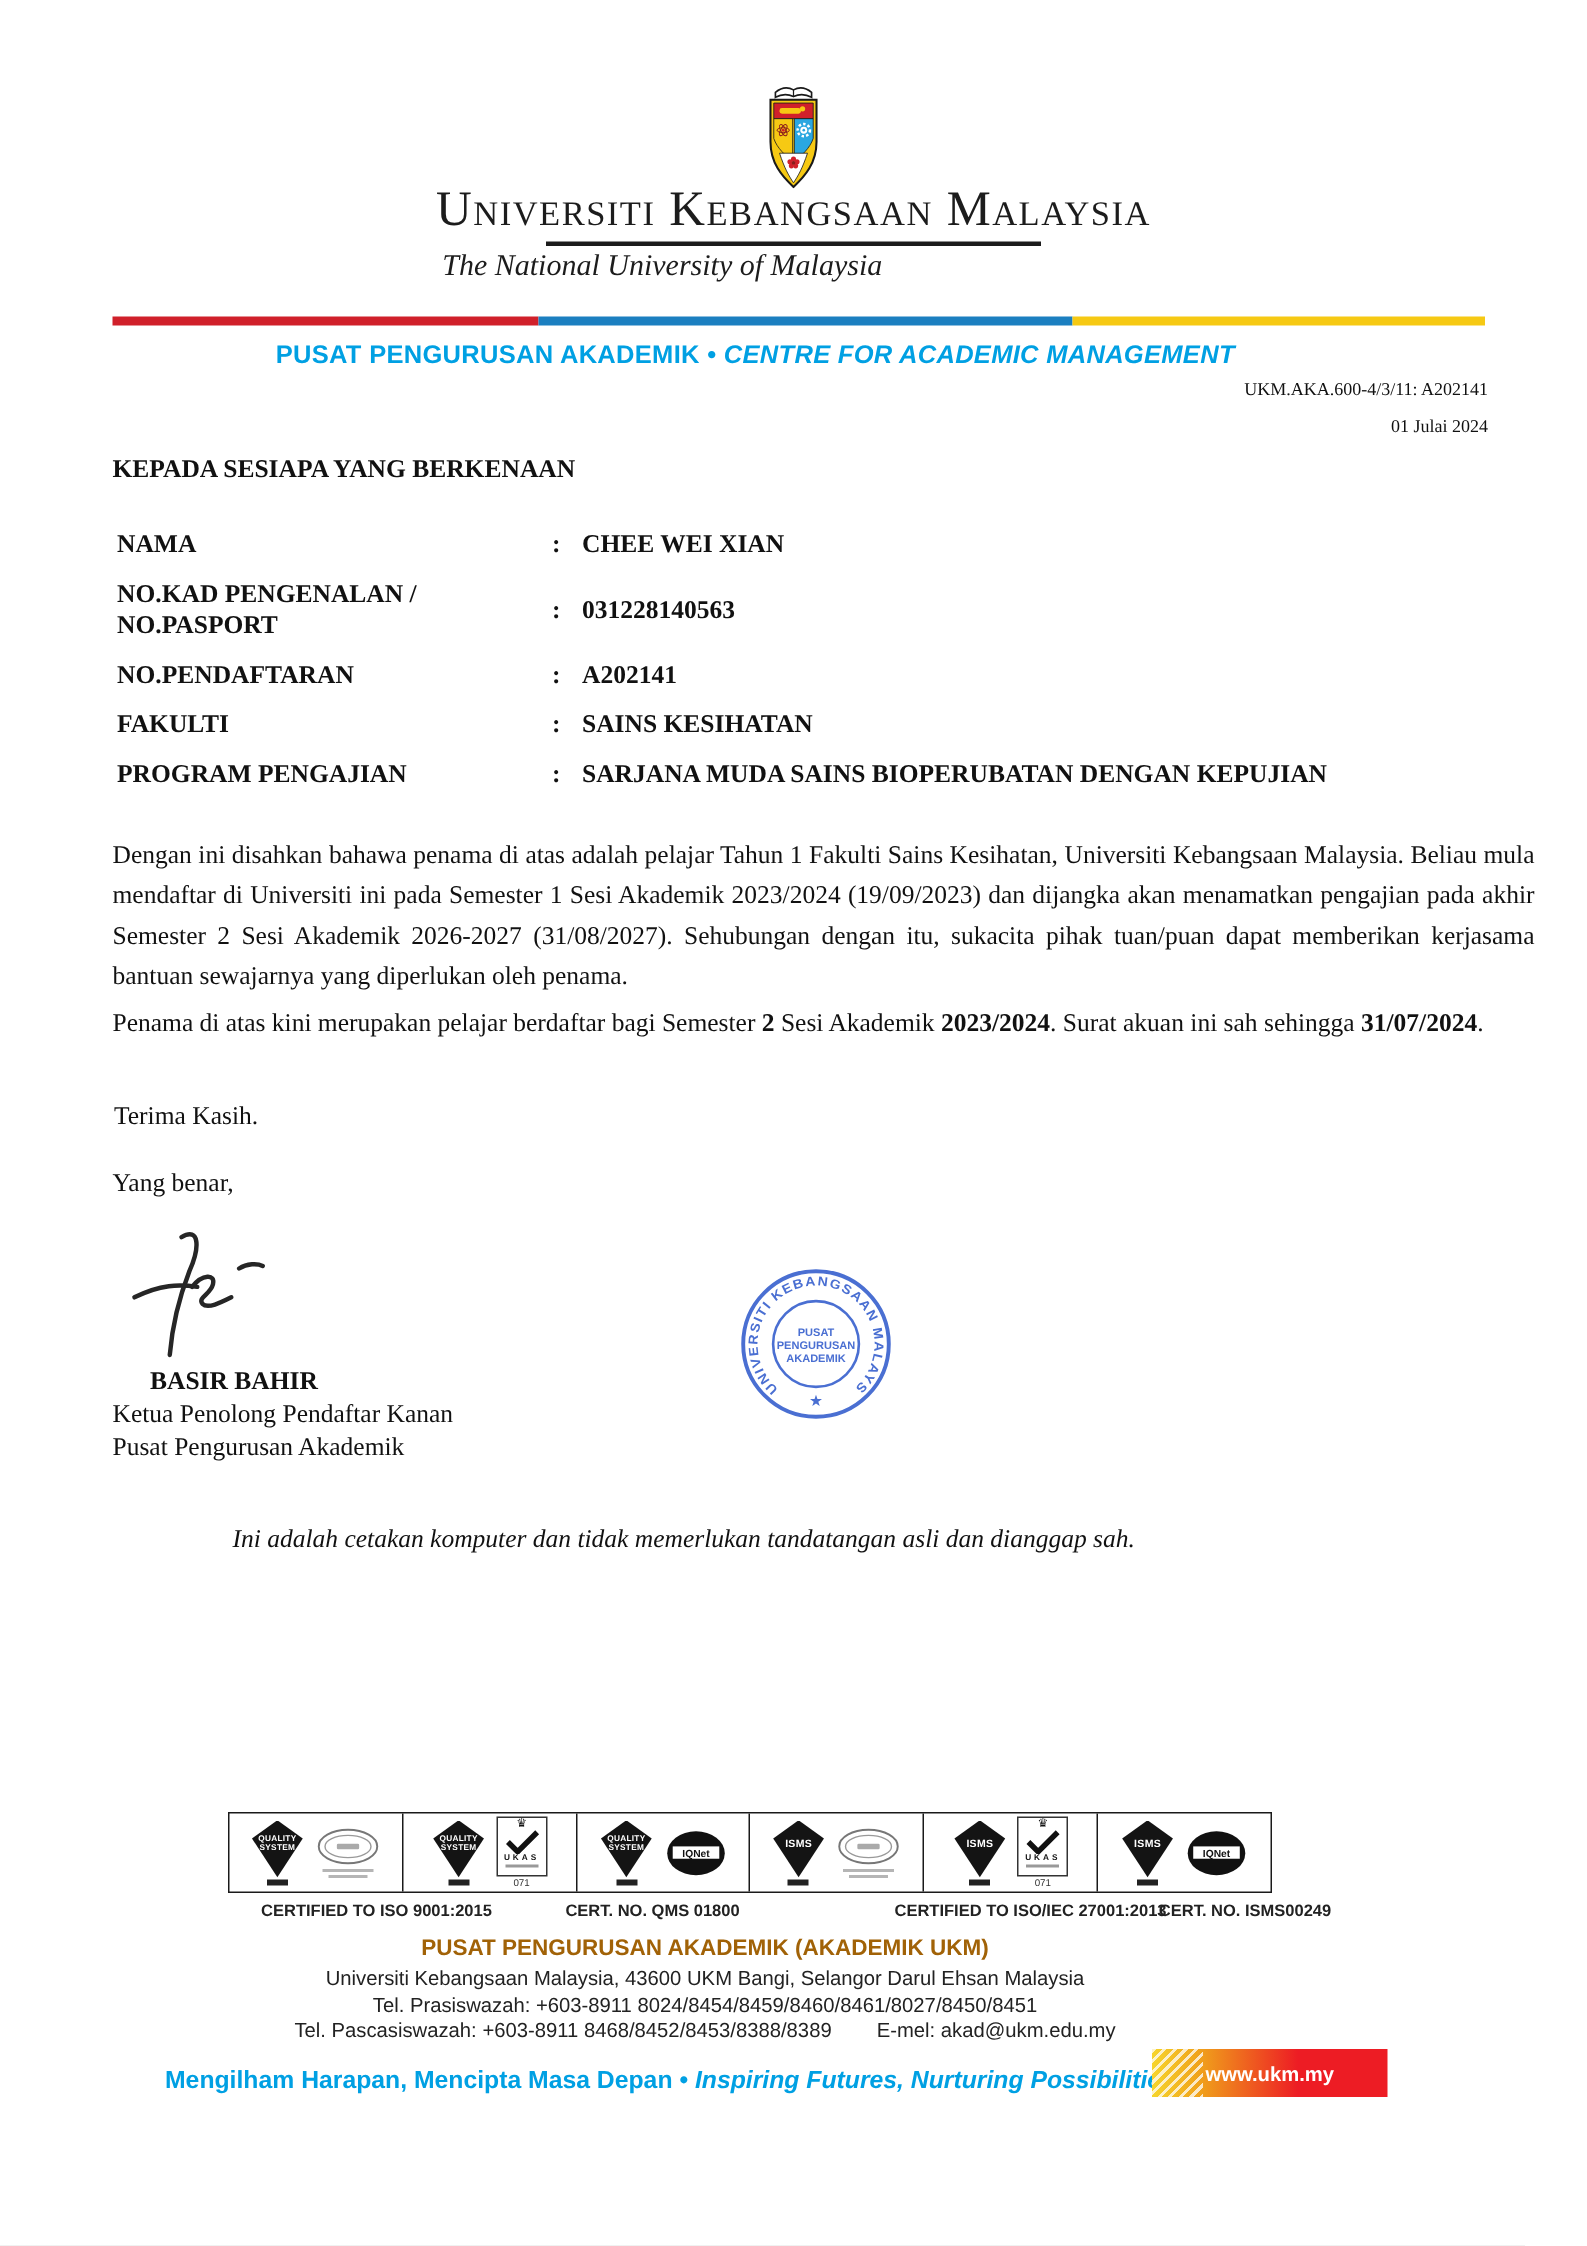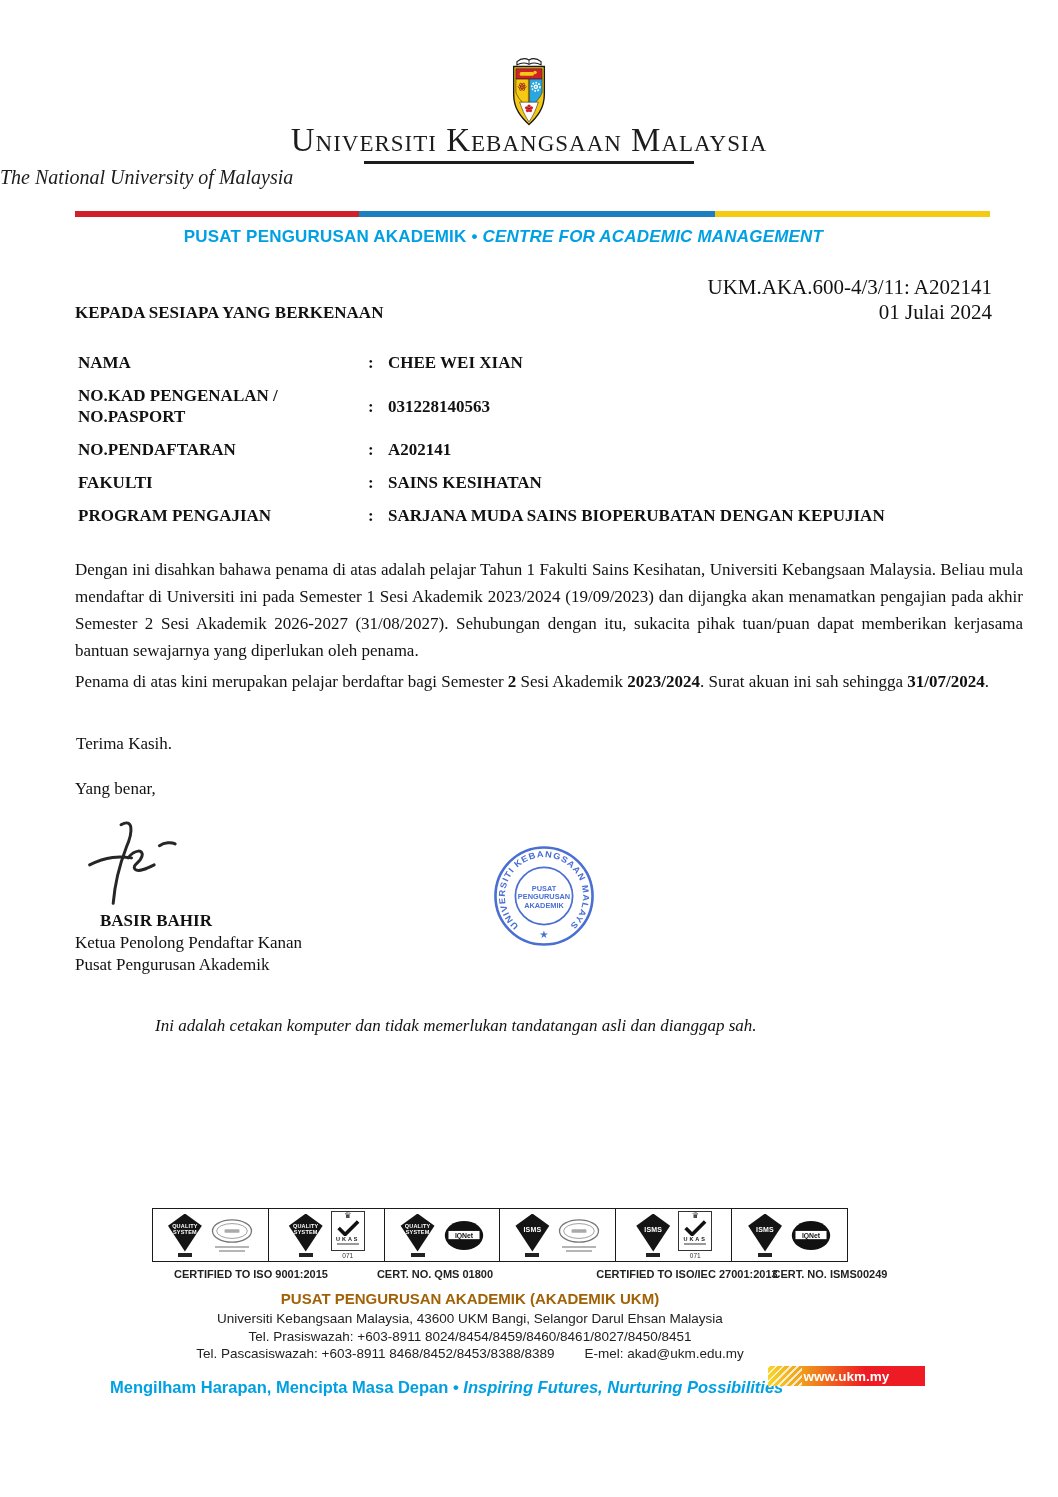--- a/index.html
+++ b/index.html
@@ -12,34 +12,34 @@
 
   
   .crest{left:497px; top:55px; width:64px; height:74px;}
   .wordmark{
     left:0; top:122px; width:1058px; text-align:center;
     font-variant:small-caps; font-size:33px; letter-spacing:1px; color:#1c1c1c;
     line-height:36px;
   }
   .wordmark-rule{left:364px; top:161px; width:330px; height:3px; background:#1c1c1c;}
   .uni-subtitle{
-    left:0; top:164px; width:883px; 
+    left:0; top:164px; width:883px; text-align:center;
     font-style:italic; font-size:20px; color:#1c1c1c; line-height:26px;
   }
   .tri-rule{left:75px; top:211px; width:915px; height:6px; display:flex;}
   .tri-rule .seg-red{width:31%; background:#d0202a;}
   .tri-rule .seg-blue{width:39%; background:#1b7fc0;}
   .tri-rule .seg-yellow{width:30%; background:#f6c913;}
   .dept-line{
     left:0; top:227px; width:1007px; text-align:center;
     font-family:"Liberation Sans", sans-serif; font-weight:bold; font-size:17px;
     color:#00a0e3; letter-spacing:.2px;
   }
   .dept-line .en{font-style:italic;}
-  .ref-block{right:66px; top:247px; text-align:right; font-size:21px; line-height:25px;margin-top:28px;}
+  .ref-block{right:66px; top:247px; text-align:right; font-size:12px; line-height:25px;}
 
   
   .salutation{left:75px; top:303px; font-weight:bold; font-size:17px;}
   .info-table{
     left:78px; top:352px; width:940px;
     display:grid; grid-template-columns:290px 20px auto;
     row-gap:12px; align-items:center;
     font-weight:bold; font-size:17px; line-height:21px;
   }
   .info-table .lbl{white-space:pre-line;}
@@ -103,21 +103,21 @@
   .footer-text .dept{font-weight:bold; font-size:15px; margin-bottom:3px; color:#a16207;}
   .footer-text .line{font-size:13.5px; line-height:17.5px;}
   .footer-text .gap{display:inline-block; width:30px;}
   .tagline{
     left:110px; top:1378px;
     font-family:"Liberation Sans", sans-serif; font-weight:bold; font-size:16.5px;
     color:#00a0e3; white-space:nowrap;
   }
   .tagline .en{font-style:italic;}
   .url-banner{
-    left:768px; top:1366px; width:157px; height:20px;
+    left:768px; top:1366px; width:157px; height:32px;
     background:linear-gradient(90deg,#f6d52c 0%,#f0a21b 20%,#ed1c24 62%);
     display:flex; align-items:center; justify-content:center;
     font-family:"Liberation Sans", sans-serif; font-weight:bold; font-size:13.5px; color:#fff;
   }
   .url-banner::before{
     content:""; position:absolute; left:0; top:0; width:34px; height:100%;
     background:repeating-linear-gradient(135deg, rgba(255,255,255,.75) 0 2px, transparent 2px 5px);
   }
 </style>
 </head>

